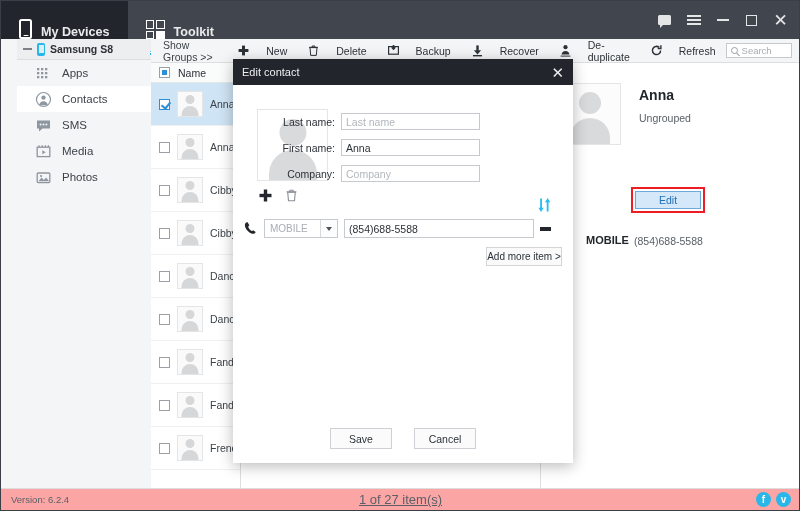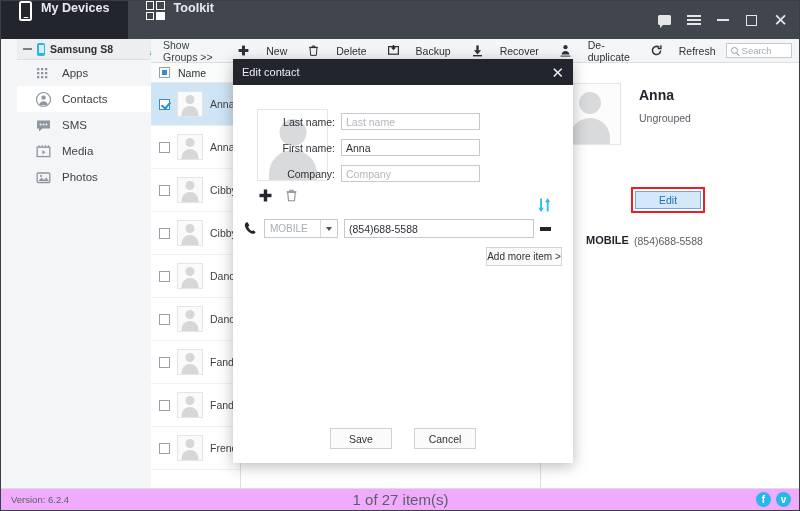--- a/index.html
+++ b/index.html
@@ -39,21 +39,21 @@
     transform: rotate(-12deg);
   }
   .brand-name {
     color: #edeef0; font-size: 15.5px; letter-spacing: .2px;
   }
   .brand-sub {
     color: #c9cbcf; font-size: 10.5px; font-style: italic;
     margin-left: 4px; position: relative; top: 2px;
   }
   .nav-tab {
-    display: flex; align-items: flex-start; gap: 9px;
+    display: flex; align-items: flex-end; gap: 9px;
     padding: 0 18px; color: #e9eaec; font-size: 12.6px; font-weight: bold;
     cursor: default;
   }
   .nav-tab.active { background: #22262c; }
   .ico-phone {
     width: 13px; height: 20px; border: 2px solid #fff; border-radius: 2.5px;
     position: relative; background: #41464e;
   }
   .nav-tab.active .ico-phone { background: #22262c; }
   .ico-phone::after {
@@ -307,25 +307,25 @@
   .dlg-foot { position: absolute; left: 0; right: 0; bottom: 14px; display: flex; justify-content: center; gap: 22px; }
   .dlg-btn {
     width: 62px; height: 21px; border: 1px solid #cdd0d4; background: #fbfbfb;
     display: flex; align-items: center; justify-content: center;
     font-size: 10.5px; color: #2d3238; cursor: default;
   }
 
   
   .statusbar {
     position: absolute; left: 0; bottom: 0; width: 799px; height: 22px;
-    background: #f0abfc; border-top: 1px solid #dcdee0;
+    background: #fca5a5; border-top: 1px solid #dcdee0;
     display: flex; align-items: center;
   }
   .st-version { font-size: 9.5px; color: #5a6067; padding-left: 10px; }
-  .st-count { position: absolute; left: 0; right: 0; text-align: center; font-size: 15px; color: #5a6067; }
+  .st-count { position: absolute; left: 0; right: 0; text-align: center; font-size: 13px; color: #5a6067; text-decoration: underline; }
   .st-social { margin-left: auto; display: flex; gap: 5px; padding-right: 9px; z-index: 2; }
   .soc {
     width: 15px; height: 15px; border-radius: 50%; background: #29b6e8;
     color: #fff; font-size: 10px; font-weight: bold;
     display: flex; align-items: center; justify-content: center; cursor: default;
   }
 </style>
 </head>
 <body>
 

